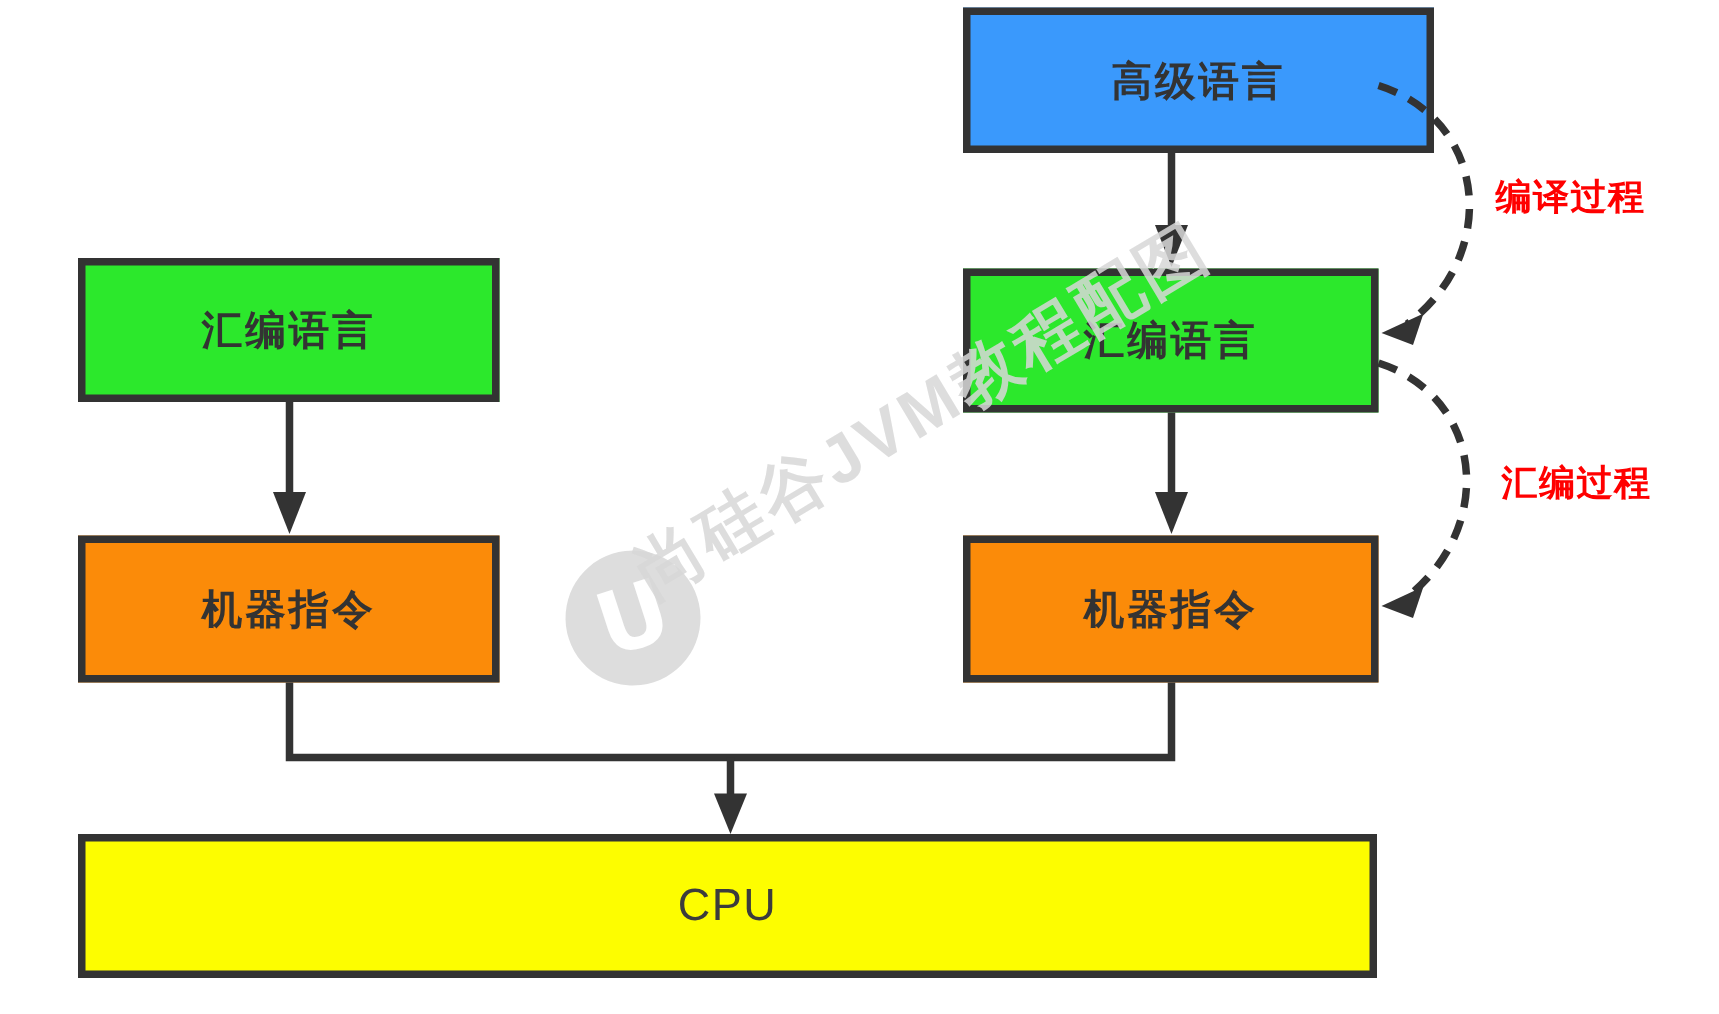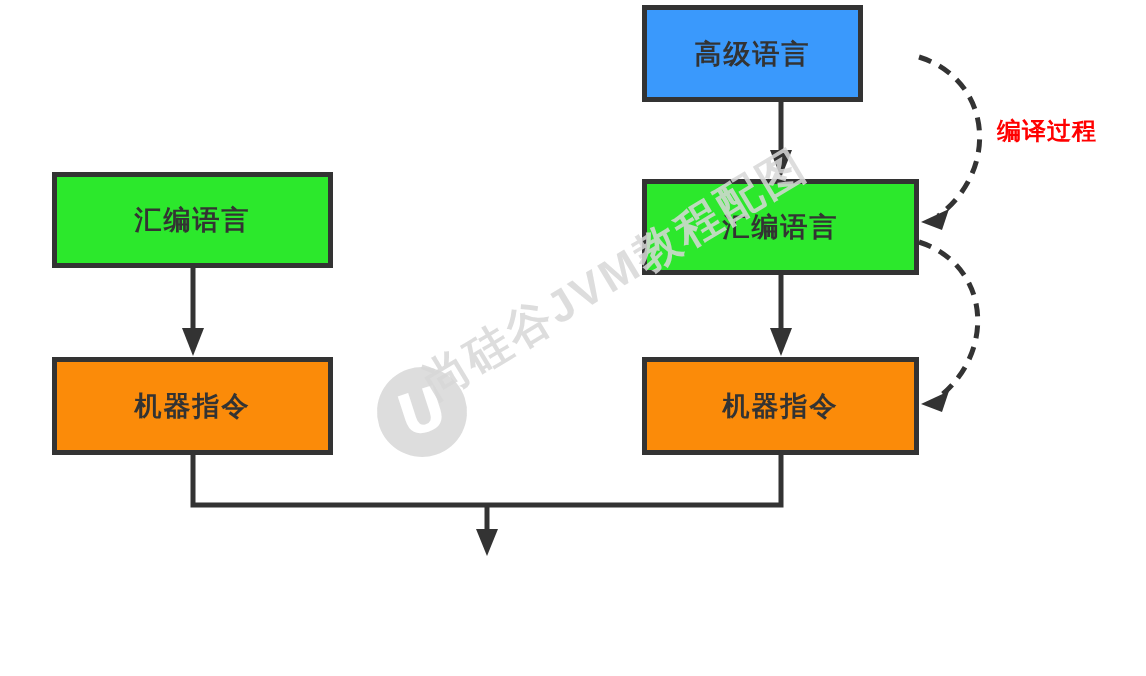--- a/index.html
+++ b/index.html
@@ -8,21 +8,21 @@
     font-family:"Liberation Sans","DejaVu Sans",sans-serif;
   }
   
   .box{
     position:absolute;box-sizing:border-box;border:5px solid var(--line);
     display:flex;align-items:center;justify-content:center;z-index:2;
   }
   .box span{
     font-weight:bold;font-size:27px;color:var(--box-text);letter-spacing:2px;
   }
-  #box-high-level{left:642px;top:5px;width:221px;height:97px;background:var(--high-level-fill);}
+  #box-high-level{left:642px;top:5px;width:314px;height:97px;background:var(--high-level-fill);}
   #box-asm-left{left:52px;top:172px;width:281px;height:96px;background:var(--assembly-fill);}
   #box-asm-right{left:642px;top:179px;width:277px;height:96px;background:var(--assembly-fill);}
   #box-machine-left{left:52px;top:357px;width:281px;height:98px;background:var(--machine-fill);}
   #box-machine-right{left:642px;top:357px;width:277px;height:98px;background:var(--machine-fill);}
   #box-cpu{left:52px;top:556px;width:866px;height:96px;background:var(--cpu-fill);}
   #box-cpu span{font-weight:normal;font-size:30px;letter-spacing:1px;color:#3c3c3c;}
   
   #wires{position:absolute;left:0;top:0;z-index:3;}
   .wire{stroke:var(--line);stroke-width:5;fill:none;}
   .dash{stroke:var(--line);stroke-width:5;fill:none;stroke-dasharray:13 9;}
@@ -99,21 +99,25 @@
   </div>
   <div class="box" id="box-asm-right">
     <span>汇编语言</span>
   </div>
   <div class="box" id="box-machine-left">
     <span>机器指令</span>
   </div>
   <div class="box" id="box-machine-right">
     <span>机器指令</span>
   </div>
+  <div class="box" id="box-cpu">
+    <span>CPU</span>
+  </div>
 
   <div class="process-label" id="label-compile">编译过程</div>
+  <div class="process-label" id="label-assembly">汇编过程</div>
 
   <div id="watermark-logo">
     <span>U</span>
   </div>
   <div id="watermark-text">尚硅谷JVM教程配图</div>
 
 </div>
 
 </body></html>

